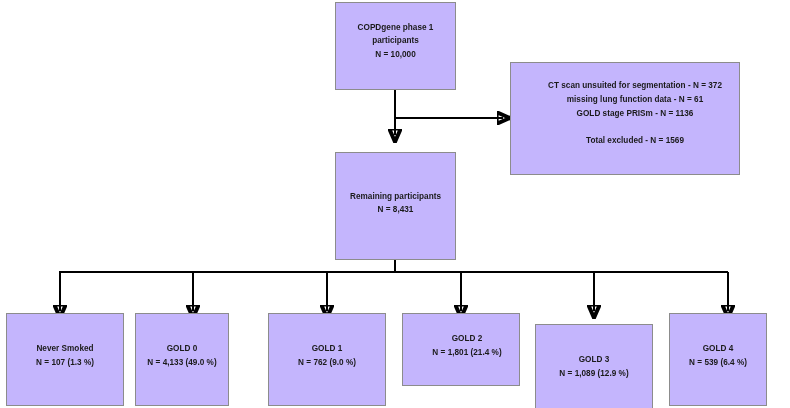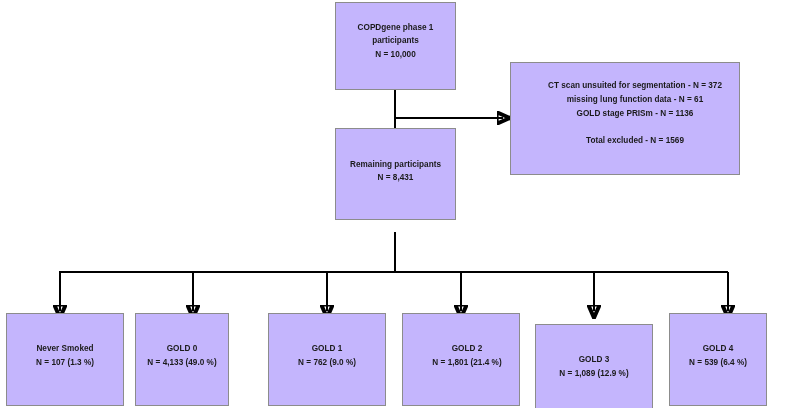--- a/index.html
+++ b/index.html
@@ -98,41 +98,41 @@
   </div>
 
   <div class="node" id="node-excluded" style="left:510px; top:62px; width:230px; height:113px;">
     <div class="node-text">CT scan unsuited for segmentation - N = 372
 missing lung function data - N = 61
 GOLD stage PRISm - N = 1136
 
 Total excluded - N = 1569</div>
   </div>
 
-  <div class="node" id="node-remaining" style="left:335px; top:128px; width:121px; height:92px;">
+  <div class="node" id="node-remaining" style="left:335px; top:152px; width:121px; height:108px;">
     <div class="node-text">Remaining participants
 N = 8,431</div>
   </div>
 
   <div class="node leaf" style="left:6px; top:313px; width:118px; height:93px;">
     <div class="node-text">Never Smoked
 N = 107 (1.3 %)</div>
   </div>
 
   <div class="node leaf" style="left:135px; top:313px; width:94px; height:93px;">
     <div class="node-text">GOLD 0
 N = 4,133 (49.0 %)</div>
   </div>
 
   <div class="node leaf" style="left:268px; top:313px; width:118px; height:93px;">
     <div class="node-text">GOLD 1
 N = 762 (9.0 %)</div>
   </div>
 
-  <div class="node leaf" style="left:402px; top:313px; width:118px; height:93px;padding-left:12px;">
+  <div class="node leaf" style="left:402px; top:313px; width:118px; height:73px;padding-left:12px;">
     <div class="node-text">GOLD 2
 N = 1,801 (21.4 %)</div>
   </div>
 
   <div class="node leaf" style="left:535px; top:313px; width:118px; height:93px;margin-top:11px;">
     <div class="node-text">GOLD 3
 N = 1,089 (12.9 %)</div>
   </div>
 
   <div class="node leaf" style="left:669px; top:313px; width:98px; height:93px;">

